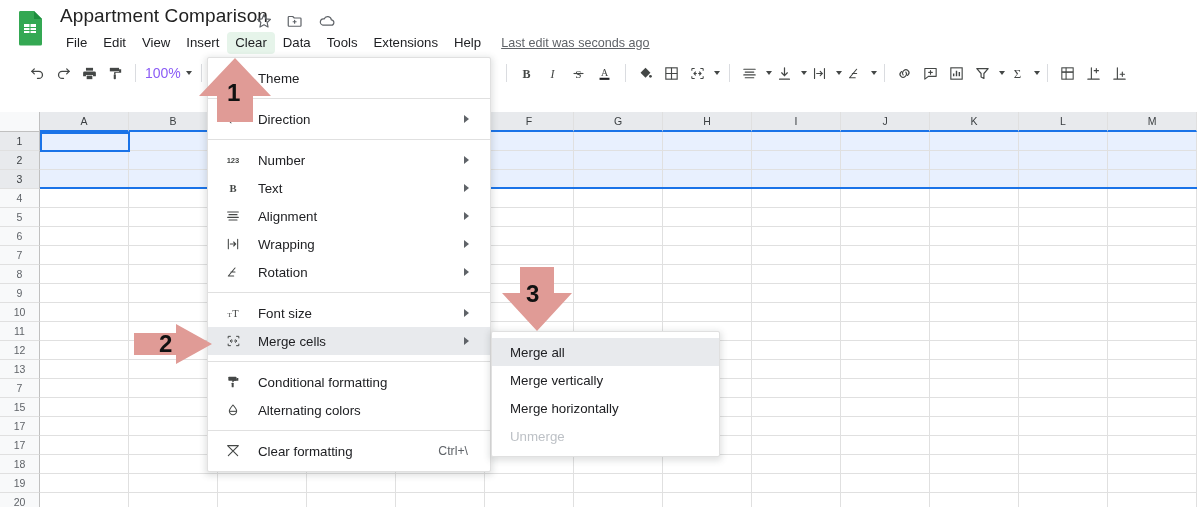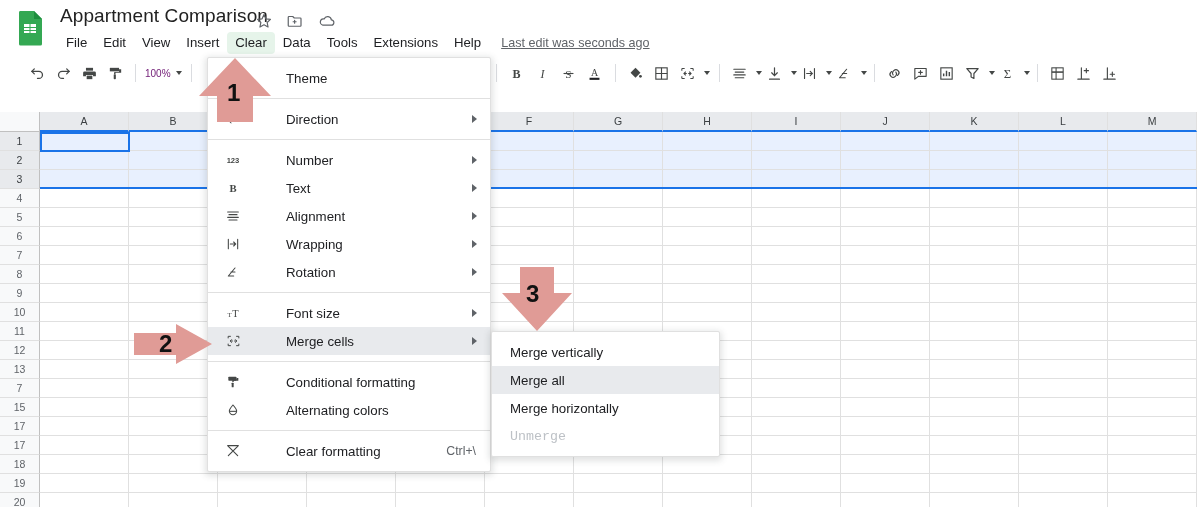--- a/index.html
+++ b/index.html
@@ -26,21 +26,21 @@
     white-space:nowrap; line-height:16px; cursor:default;
   }
   .menu-item.active { background:#e6f4ea; }
   .lastedit { font-size:12.6px; color:#5f6368; margin-left:12px; text-decoration:underline; white-space:nowrap; }
 
   
   .toolbar { position:absolute; left:0; top:58px; width:1200px; height:30px; display:flex; align-items:center; }
   .tb { width:26px; height:26px; display:flex; align-items:center; justify-content:center; color:#444746; flex:none; }
   .tb svg { display:block; }
   .tb-sep { width:1px; height:18px; background:#dadce0; margin:0 7px; flex:none; }
-  .zoom-box { display:flex; align-items:center; gap:2px; color:#701a75; font-size:10px; padding:0 2px; flex:none; }
+  .zoom-box { display:flex; align-items:center; gap:2px; color:#8b5cf6; font-size:14px; padding:0 2px; flex:none; }
   .caret { width:0;height:0;border-left:3.5px solid transparent;border-right:3.5px solid transparent;border-top:4px solid #444746; display:inline-block; margin-left:3px; }
 
   
   .formulabar { position:absolute; left:0; top:88px; width:1200px; height:24px; background:#fff; display:flex; align-items:center; border-bottom:1px solid #e0e0e0; }
   .namebox { width:92px; height:24px; display:flex; align-items:center; padding-left:10px; font-size:11.5px; color:#333; }
   .namebox-caret { margin-left:auto; margin-right:8px; }
   .fb-sep { width:1px; height:16px; background:#dadce0; }
   .fx { width:40px; display:flex; align-items:center; justify-content:center; font-style:italic; font-family:"Liberation Serif",serif; font-size:14px; color:#9aa0a6; }
   .formula-input { flex:1; height:24px; border:none; outline:none; font-size:12px; color:#222; padding-left:4px; background:transparent; }
 
@@ -64,34 +64,34 @@
   .cell.sel { background:#e8f0fe; }
   .selbox { position:absolute; border:2px solid #1a73e8; pointer-events:none; }
   .selrange { position:absolute; border-bottom:2px solid #1a73e8; pointer-events:none; }
 
   
   .menu-panel {
     position:absolute; background:#fff; border:1px solid #e0e0e0; border-radius:2px;
     box-shadow:0 2px 6px 2px rgba(60,64,67,.15); padding:6px 0;
   }
   #format-menu { left:207px; top:57px; width:284px; }
-  .mrow { display:flex; align-items:center; height:28px; padding:0 0 0 14px; cursor:default; position:relative;gap:28px; }
+  .mrow { display:flex; align-items:center; height:28px; padding:0 8px 0 14px; cursor:default; position:relative; }
   .mrow.hl { background:#e8eaed; }
   .mrow .mi { width:22px; height:20px; display:flex; align-items:center; justify-content:center; color:#ef4444; flex:none; }
   .mrow .mlabel { font-size:13.3px; color:#202124; margin-left:14px; white-space:nowrap; }
   .mrow .mshort { margin-left:auto; margin-right:14px; font-size:12.3px; color:#5f6368; }
   .mrow .marrow { margin-left:auto; margin-right:13px; width:0;height:0;
     border-top:4px solid transparent;border-bottom:4px solid transparent;border-left:5px solid #5f6368; }
   .mdiv { height:1px; background:#e0e0e0; margin:6px 0; }
 
   #merge-menu { left:491px; top:331px; width:229px; }
   .srow { display:flex; align-items:center; height:28px; padding:0 0 0 18px; cursor:default; }
   .srow.hl { background:#e8eaed; }
   .srow .slabel { font-size:13.3px; color:#202124; white-space:nowrap; }
-  .srow.disabled .slabel { color:#bdc1c6;font-family:Liberation Mono, monospace; }
+  .srow.disabled .slabel { color:#bdc1c6; }
 
   
   .anno { position:absolute; pointer-events:none; }
   .anno .num {
     position:absolute; font-size:24px; font-weight:bold; color:#111;
     font-family:"Liberation Sans", sans-serif;
   }
 </style>
 </head>
 <body>
@@ -772,25 +772,25 @@
             <path d="M5 5l14 14M19 5L5 19"></path>
             <path d="M4 4h16"></path>
           </svg>
         </span>
         <span class="mlabel">Clear formatting</span>
         <span class="mshort">Ctrl+\</span>
       </div>
     </div>
 
   <div class="menu-panel" id="merge-menu">
+      <div class="srow hl">
+        <span class="slabel">Merge all</span>
+      </div>
       <div class="srow">
         <span class="slabel">Merge vertically</span>
-      </div>
-      <div class="srow hl">
-        <span class="slabel">Merge all</span>
       </div>
       <div class="srow">
         <span class="slabel">Merge horizontally</span>
       </div>
       <div class="srow disabled">
         <span class="slabel">Unmerge</span>
       </div>
     </div>
 
   <div class="anno" style="left:197px; top:56px; width:78px; height:68px;">

